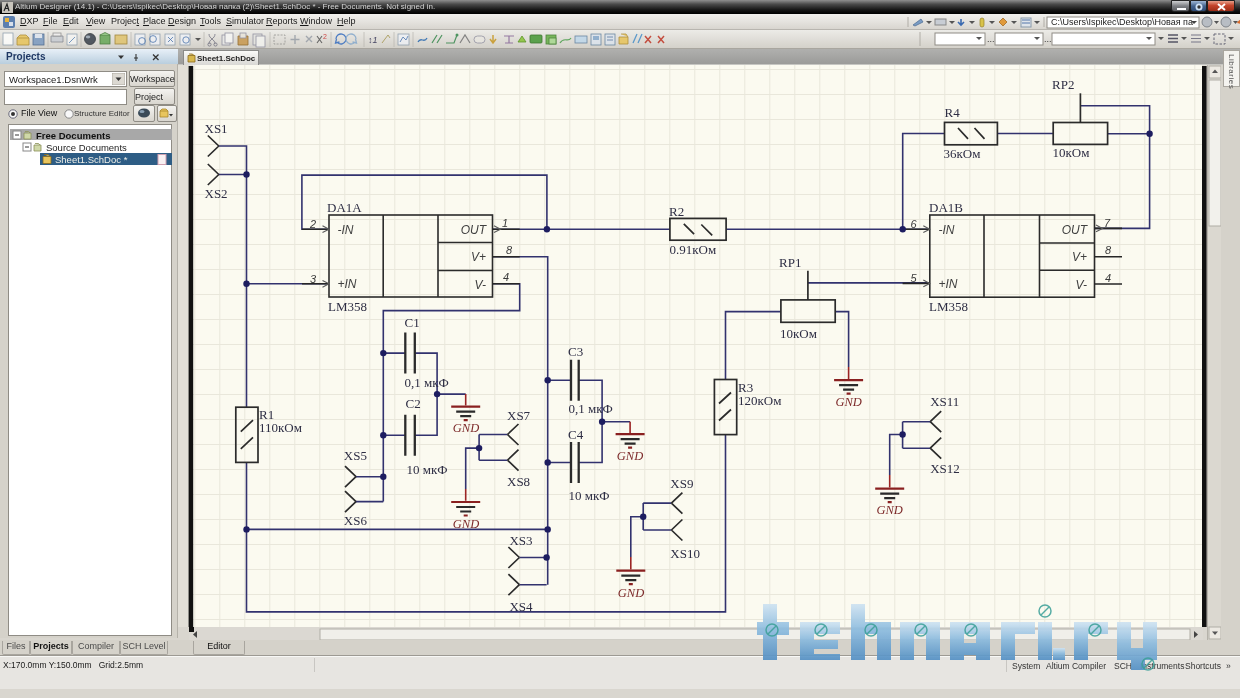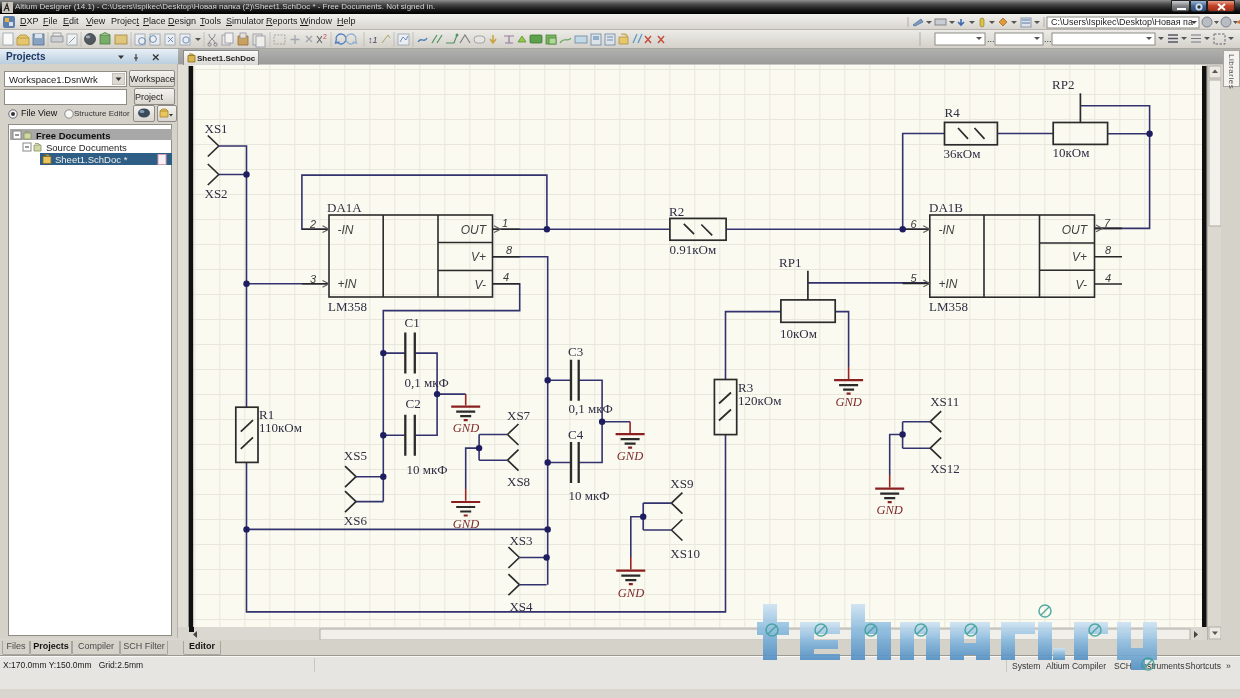--- a/index.html
+++ b/index.html
@@ -476,22 +476,22 @@
         <path d="M30 5 l4 3 l-4 3z" fill="#444"></path>
         <path d="M37 4 l3 3 m0 -3 l-3 3 m1.5 1 v4" stroke="#a33" fill="none"></path>
       </svg>
   <span class="abs" style="left:2px;top:3px;color:#555">Mask Level</span>
   <div class="abs" style="left:46px;top:0px;width:32px;height:14px;border:1px solid #a8a59e;background:#e4e2dc;text-align:center;line-height:13px">Clear</div>
 </div>
 <div id="botbar" class="abs">
  <div class="btab" style="left:2px;width:28px">Files</div>
  <div class="btab" style="left:30px;width:42px;font-weight:bold;color:#111">Projects</div>
  <div class="btab" style="left:72px;width:48px">Compiler</div>
- <div class="btab" style="left:120px;width:48px">SCH Filter</div>
- <div class="btab" style="left:183px;width:38px;font-weight:bold;color:#111">Editor</div>
+ <div class="btab" style="left:120px;width:48px">SCH Level</div>
+ <div class="btab" style="left:193px;width:52px;font-weight:normal;color:#111">Editor</div>
 </div>
 <div id="statusbar" class="abs">
       <span style="position:absolute;left:3px;top:3px">X:170.0mm Y:150.0mm&nbsp;&nbsp;&nbsp;Grid:2.5mm</span>
  <span style="position:absolute;left:314px;top:1px;width:1px;height:14px;background:#c8c6c2"></span>
  <span style="position:absolute;left:1006px;top:1px;width:1px;height:14px;background:#c8c6c2"></span>
  <span style="position:absolute;left:1012px;top:4px;color:#333;font-size:8.5px">System</span>
  <span style="position:absolute;left:1046px;top:4px;color:#333;font-size:8.5px">Altium Compiler</span>
  <span style="position:absolute;left:1114px;top:4px;color:#333;font-size:8.5px">SCH</span>
  <span style="position:absolute;left:1140px;top:4px;color:#333;font-size:8.5px">Instruments</span>
  <span style="position:absolute;left:1185px;top:4px;color:#333;font-size:8.5px">Shortcuts</span>

